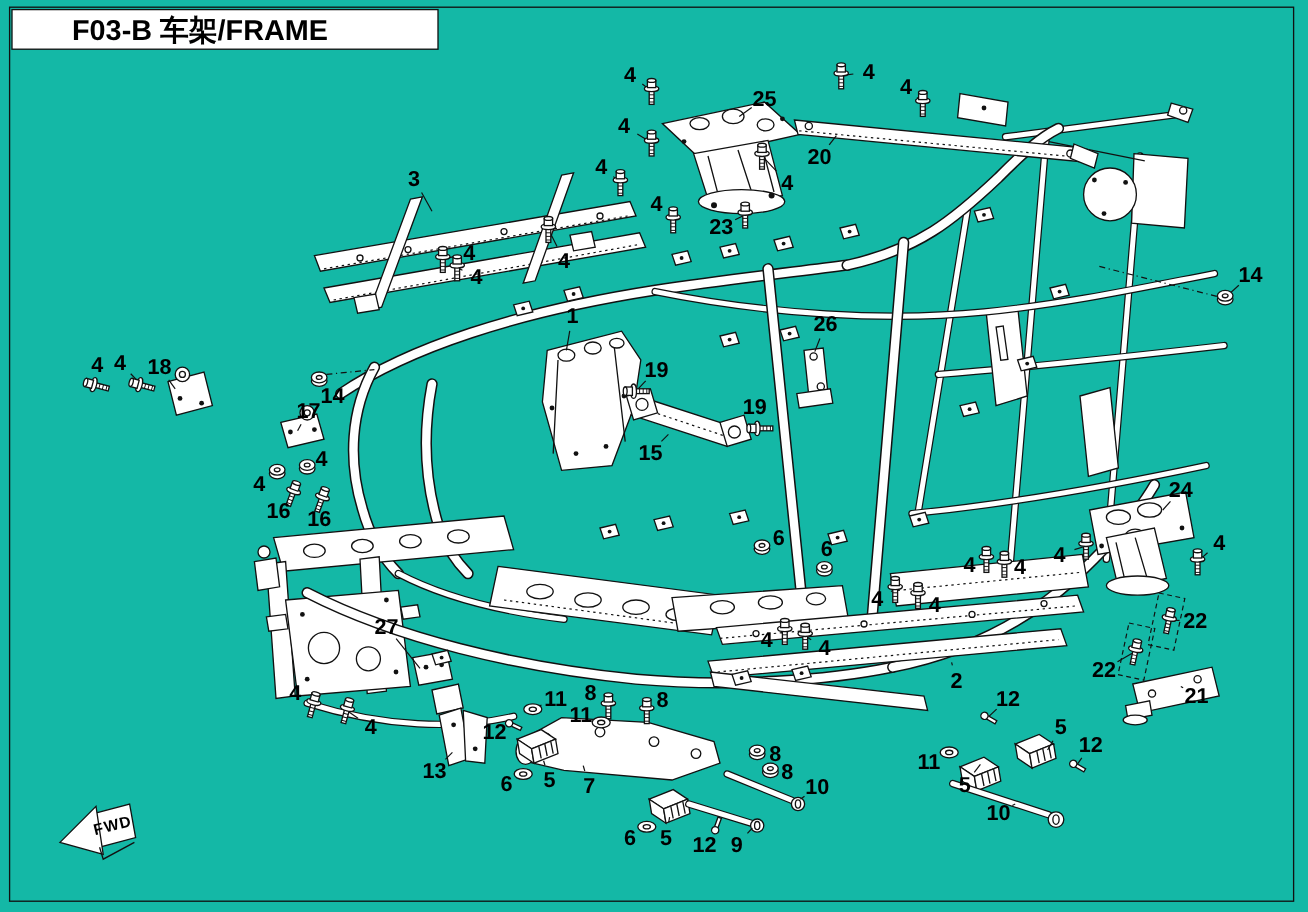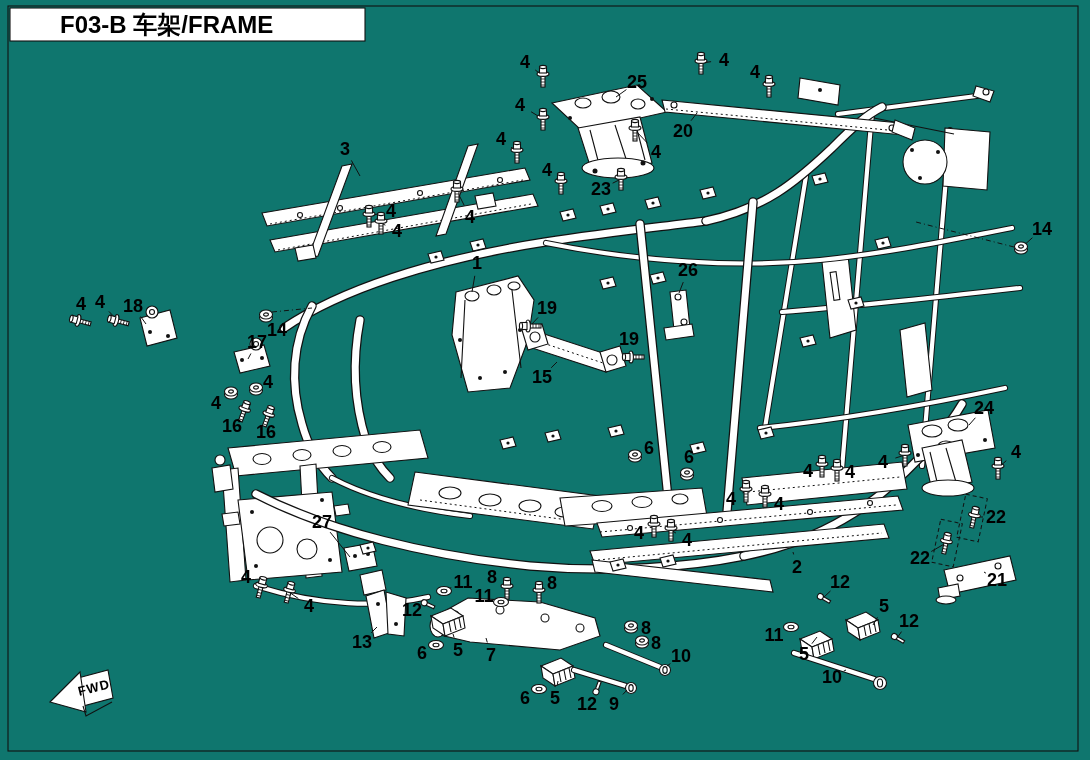--- a/index.html
+++ b/index.html
@@ -1,16 +1,16 @@
 <!DOCTYPE html>
 <html><head>
 <meta charset="utf-8">
 <style>
   html,body{margin:0;padding:0;background:#fff;}
-  #page{position:relative;width:1090px;height:760px;background:#0f766e;overflow:hidden;}
+  #page{position:relative;width:1090px;height:760px;background:#14b8a6;overflow:hidden;}
   svg{display:block;}
   .ln{fill:none;stroke:#111;stroke-width:1.1;}
   .fw{fill:#fff;stroke:#111;stroke-width:1.1;}
   .fb{fill:#111;stroke:none;}
   .tubeO{fill:none;stroke:#111;stroke-width:9.5;stroke-linecap:round;}
   .tubeI{fill:none;stroke:#fff;stroke-width:7;stroke-linecap:round;}
   .tubeO2{fill:none;stroke:#111;stroke-width:6.2;stroke-linecap:round;}
   .tubeI2{fill:none;stroke:#fff;stroke-width:4.2;stroke-linecap:round;}
   .hatch{fill:none;stroke:#111;stroke-width:1;stroke-dasharray:2 3;}
   .dash{fill:none;stroke:#111;stroke-width:1;stroke-dasharray:5 3 1 3;}

